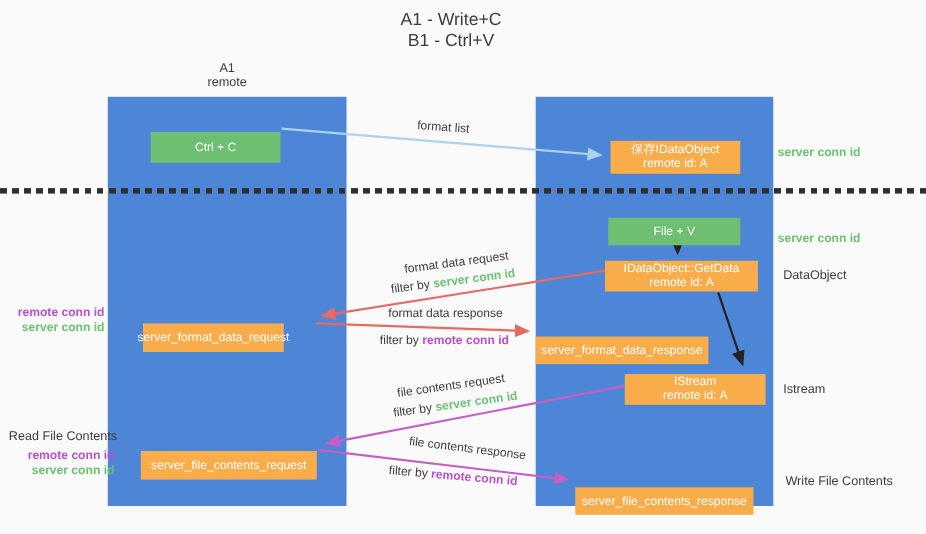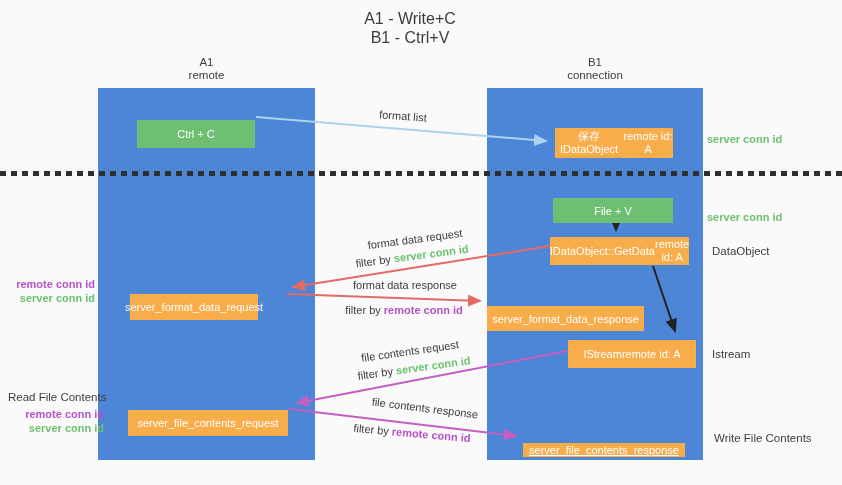--- a/index.html
+++ b/index.html
@@ -7,45 +7,41 @@
           font-family:"Liberation Sans",sans-serif;color:#3c3c3c;overflow:hidden;}
   .abs{position:absolute;}
   .title{width:300px;text-align:center;font-size:16px;line-height:19px;color:#3c3c3c;}
   .colhdr{text-align:center;font-size:11.5px;line-height:13px;color:#3c3c3c;}
   .colrect{background:#4d85d7;}
   .divider{height:5px;background:repeating-linear-gradient(90deg,#2f2f2f 0 6px,transparent 6px 11px);}
   .node{box-sizing:border-box;text-align:center;color:#ffffff;font-size:11px;}
   .node.green{background:#6fbf73;}
   .node.orange{background:#f8ac4a;}
   .one{display:flex;align-items:center;justify-content:center;margin-top:16px;}
-  .two{display:flex;align-items:center;justify-content:center;line-height:13px;}
+  .two{display:flex;flex-direction:column;align-items:center;justify-content:center;line-height:13px;}
   .lbl{font-size:11px;white-space:nowrap;color:#3c3c3c;}
   .lbl.center{text-align:center;}
   .green-t{color:#6cc270;font-weight:bold;}
   .purple-t{color:#b553c9;font-weight:bold;}
   .rightalign{text-align:right;}
   svg{position:absolute;left:0;top:0;pointer-events:none;}
 </style>
 </head>
 <body>
 
 <div id="canvas">
 
   <div class="abs title" style="left:260px;top:9px;">
     <div>A1 - Write+C</div>
     <div>B1 - Ctrl+V</div>
   </div>
 
   <div class="abs colhdr" style="left:98px;top:56px;width:217px;">
     <div>A1</div>
     <div>remote</div>
-  </div>
-  <div class="abs colhdr" style="left:487px;top:56px;width:216px;">
-    <div>B1</div>
-    <div>connection</div>
   </div>
 
   <div class="abs colrect" style="left:98px;top:88px;width:217px;height:372px;"></div>
   <div class="abs colrect" style="left:487px;top:88px;width:216px;height:372px;"></div>
 
   <div class="abs divider" style="left:0;top:171px;width:842px;"></div>
 
   <svg width="842" height="485">
     <defs>
       <marker id="m-blue" markerWidth="8" markerHeight="8" refX="6" refY="3" orient="auto">
@@ -98,21 +94,21 @@
 
   <div class="abs node orange two" style="left:568px;top:340px;width:128px;height:28px;">
     <span>IStream</span>
     <span>remote id: A</span>
   </div>
 
   <div class="abs node orange one" style="left:128px;top:394px;width:160px;height:26px;">
     <span>server_file_contents_request</span>
   </div>
 
-  <div class="abs node orange one" style="left:523px;top:427px;width:162px;height:14px;text-decoration:underline;">
+  <div class="abs node orange one" style="left:523px;top:427px;width:162px;height:25px;">
     <span>server_file_contents_response</span>
   </div>
 
   <div class="abs lbl green-t" style="left:707px;top:133px;">server conn id</div>
   <div class="abs lbl green-t" style="left:707px;top:211px;">server conn id</div>
   <div class="abs lbl" style="left:712px;top:245px;font-size:11.5px;">DataObject</div>
   <div class="abs lbl" style="left:712px;top:348px;font-size:11.5px;">Istream</div>
   <div class="abs lbl" style="left:714px;top:432px;font-size:11.5px;">Write File Contents</div>
 
   <div class="abs lbl rightalign" style="left:0;top:277px;width:95px;line-height:14px;">

